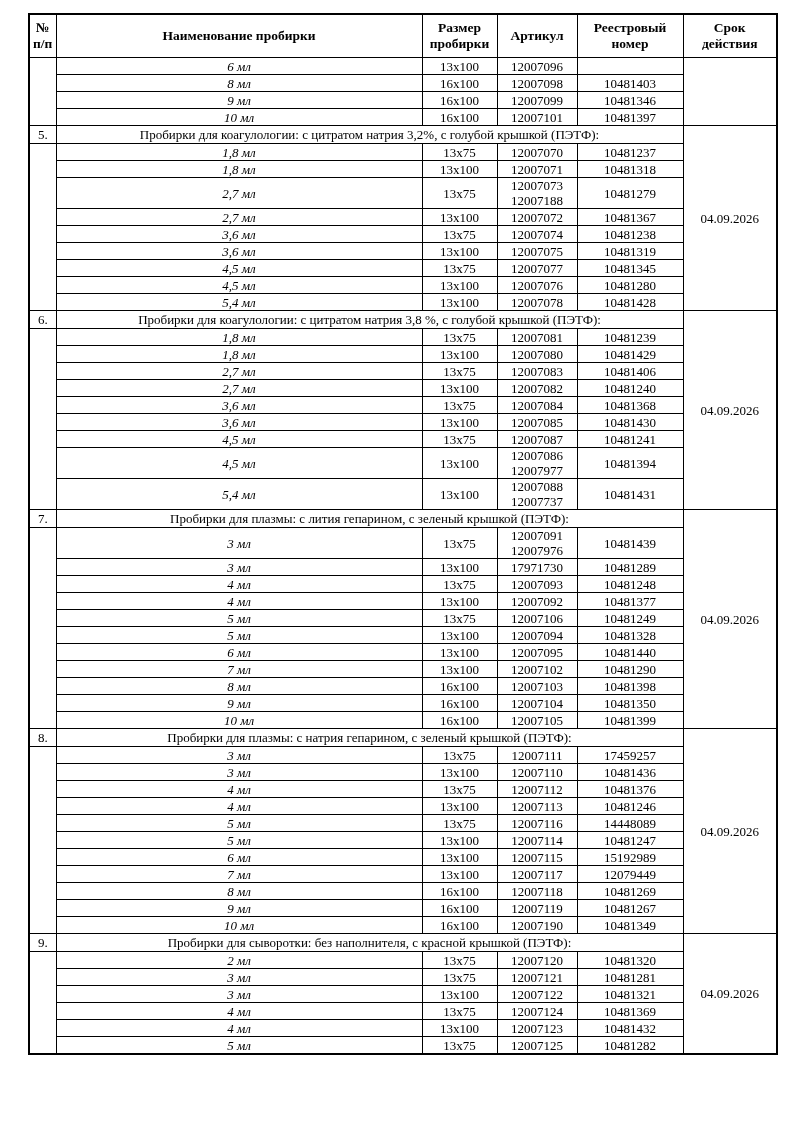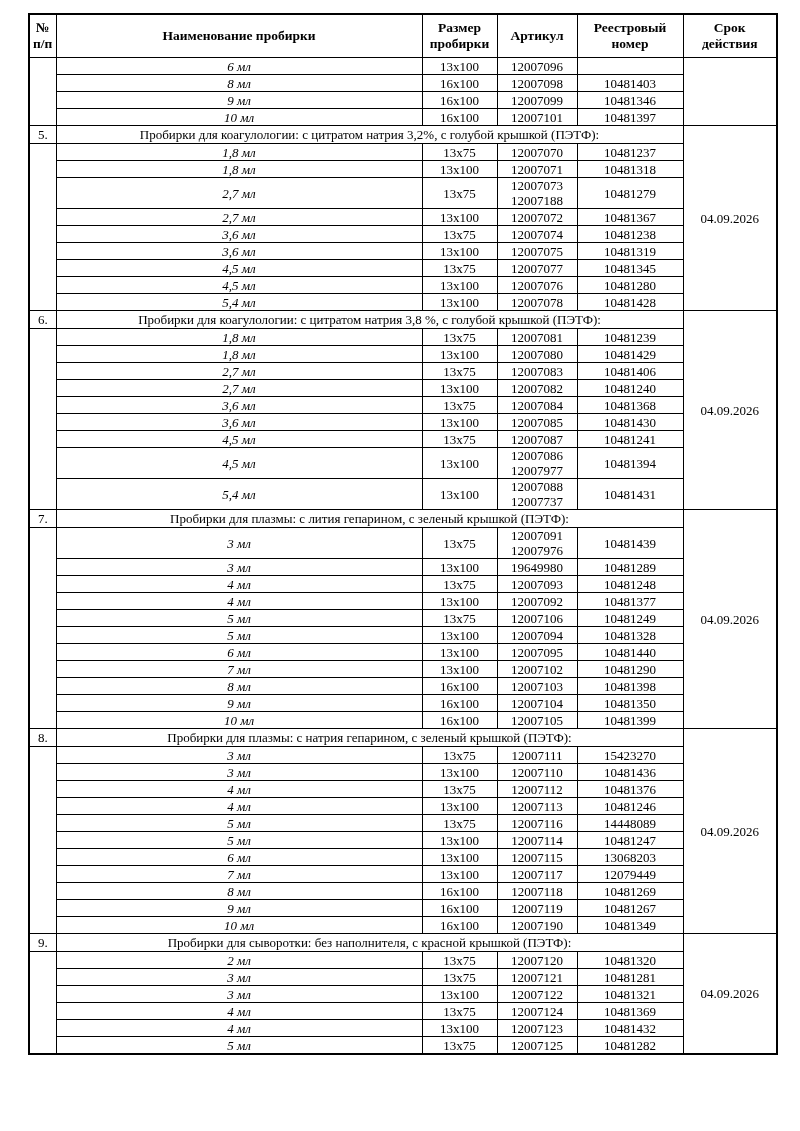--- a/index.html
+++ b/index.html
@@ -227,21 +227,21 @@
           <td class="c-numspan" rowspan="11"></td>
           <td class="c-name">3 мл</td>
           <td class="c-size">13x75</td>
           <td class="c-art">12007091
 12007976</td>
           <td class="c-reg">10481439</td>
         </tr>
         <tr class="data-row">
           <td class="c-name">3 мл</td>
           <td class="c-size">13x100</td>
-          <td class="c-art">19649980</td>
+          <td class="c-art">17971730</td>
           <td class="c-reg">10481289</td>
         </tr>
         <tr class="data-row">
           <td class="c-name">4 мл</td>
           <td class="c-size">13x75</td>
           <td class="c-art">12007093</td>
           <td class="c-reg">10481248</td>
         </tr>
         <tr class="data-row">
           <td class="c-name">4 мл</td>
@@ -294,21 +294,21 @@
         <tr class="section-row">
           <td class="c-num">8.</td>
           <td class="c-title" colspan="4">Пробирки для плазмы: с натрия гепарином, с зеленый крышкой (ПЭТФ):</td>
           <td class="c-term" rowspan="12">04.09.2026</td>
         </tr>
         <tr class="data-row">
           <td class="c-numspan" rowspan="11"></td>
           <td class="c-name">3 мл</td>
           <td class="c-size">13x75</td>
           <td class="c-art">12007111</td>
-          <td class="c-reg">15423270</td>
+          <td class="c-reg">17459257</td>
         </tr>
         <tr class="data-row">
           <td class="c-name">3 мл</td>
           <td class="c-size">13x100</td>
           <td class="c-art">12007110</td>
           <td class="c-reg">10481436</td>
         </tr>
         <tr class="data-row">
           <td class="c-name">4 мл</td>
           <td class="c-size">13x75</td>
@@ -330,21 +330,21 @@
         <tr class="data-row">
           <td class="c-name">5 мл</td>
           <td class="c-size">13x100</td>
           <td class="c-art">12007114</td>
           <td class="c-reg">10481247</td>
         </tr>
         <tr class="data-row">
           <td class="c-name">6 мл</td>
           <td class="c-size">13x100</td>
           <td class="c-art">12007115</td>
-          <td class="c-reg">13068203</td>
+          <td class="c-reg">15192989</td>
         </tr>
         <tr class="data-row">
           <td class="c-name">7 мл</td>
           <td class="c-size">13x100</td>
           <td class="c-art">12007117</td>
           <td class="c-reg">12079449</td>
         </tr>
         <tr class="data-row">
           <td class="c-name">8 мл</td>
           <td class="c-size">16x100</td>

